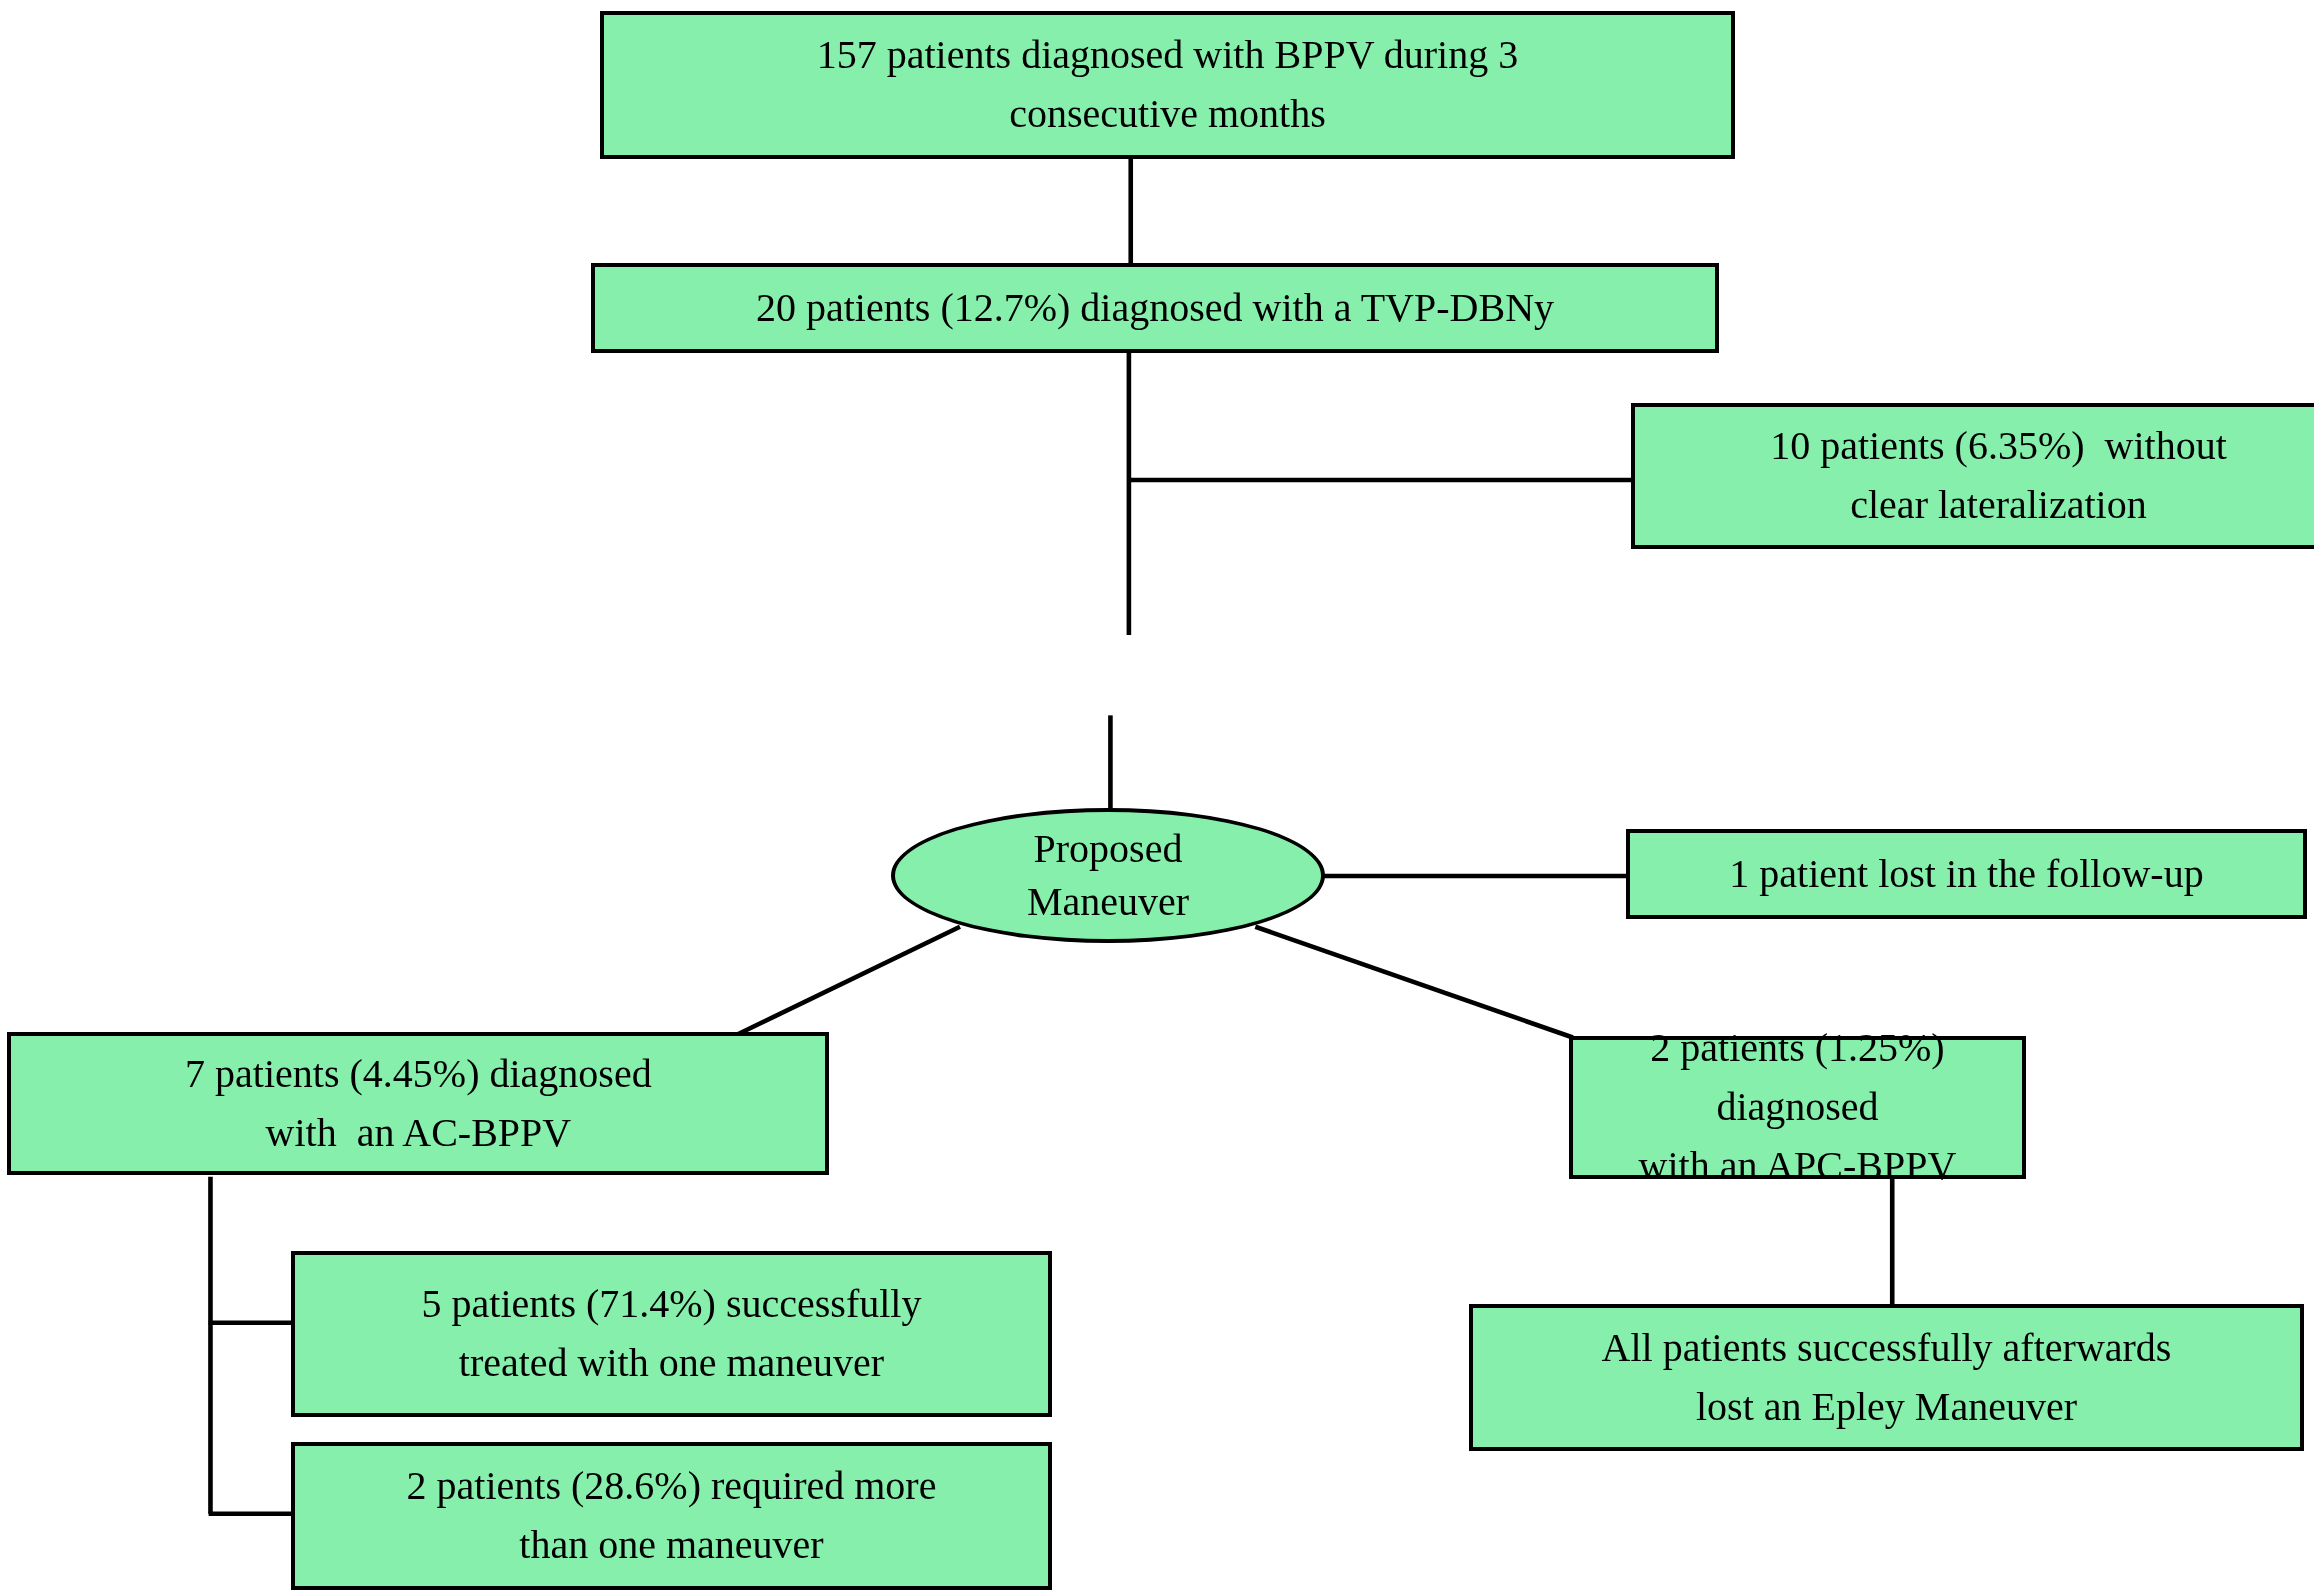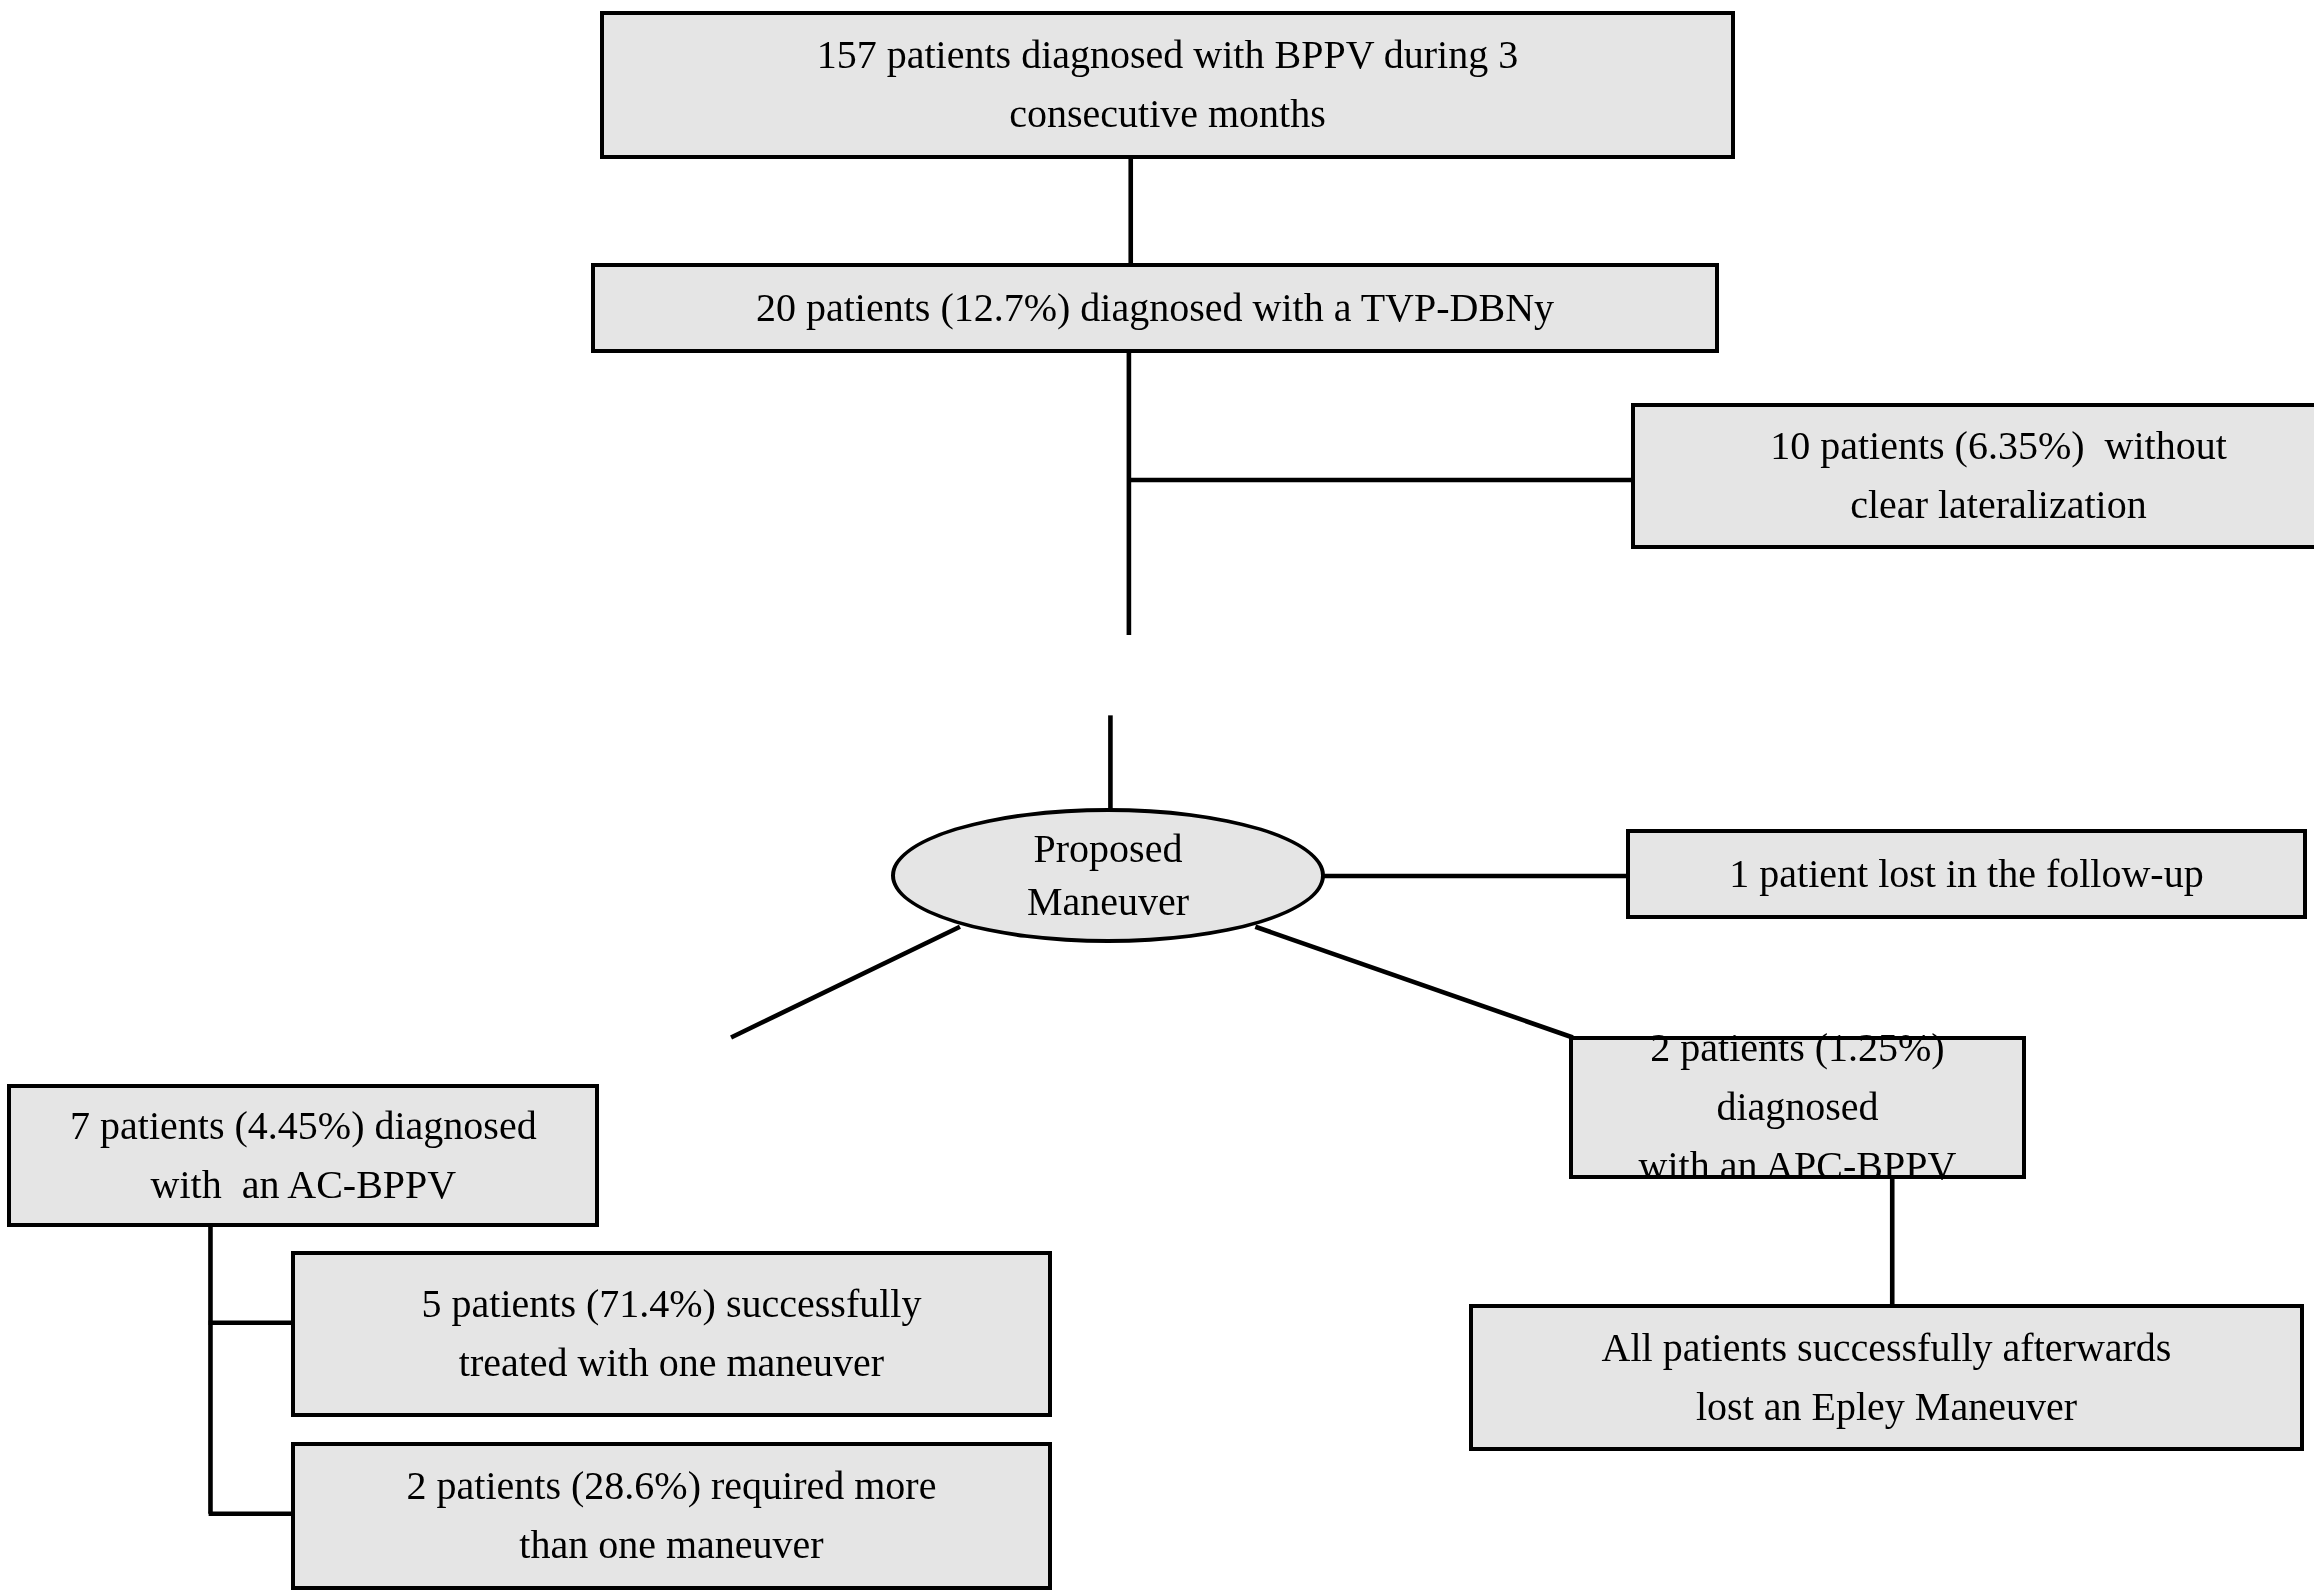--- a/index.html
+++ b/index.html
@@ -18,42 +18,42 @@
   #connector-layer {
     position: absolute;
     left: 0;
     top: 0;
     width: 2315px;
     height: 1595px;
   }
   .node {
     position: absolute;
     box-sizing: border-box;
-    background: #e5e5e5;
+    background: #86efac;
     border: 4.6px solid #000000;
     display: flex;
     align-items: center;
     justify-content: center;
     text-align: center;
     font-size: 40px;
     line-height: 1.47;
     white-space: pre-wrap;
   }
   .ellipse {
     border-radius: 50%;
     line-height: 1.32;
   }
   
   .n-total   { left: 600px;  top: 11px;   width: 1135px; height: 148px; }
   .n-tvp     { left: 591px;  top: 263px;  width: 1128px; height: 90px;  }
   .n-nolat   { left: 1631px; top: 403px;  width: 735px;  height: 146px; }
   .n-lat     { left: 632px;  top: 630px;  width: 960px; height: 87px;  }
   .n-man     { left: 891px;  top: 808px;  width: 434px;  height: 135px; }
   .n-lost    { left: 1626px; top: 829px;  width: 681px;  height: 90px;  }
-  .n-ac      { left: 7.4px;    top: 1084px; width: 592px;  height: 143px; }
+  .n-ac      { left: 7.4px;    top: 1032px; width: 822px;  height: 143px; }
   .n-apc     { left: 1569px; top: 1036px; width: 457px;  height: 143px; }
   .n-one     { left: 291px;  top: 1251px; width: 761px;  height: 166px; }
   .n-more    { left: 291px;  top: 1442px; width: 761px;  height: 148px; }
   .n-epley   { left: 1469px; top: 1304px; width: 835px;  height: 147px; }
 </style>
 </head>
 <body>
 
 <div id="canvas">
 

